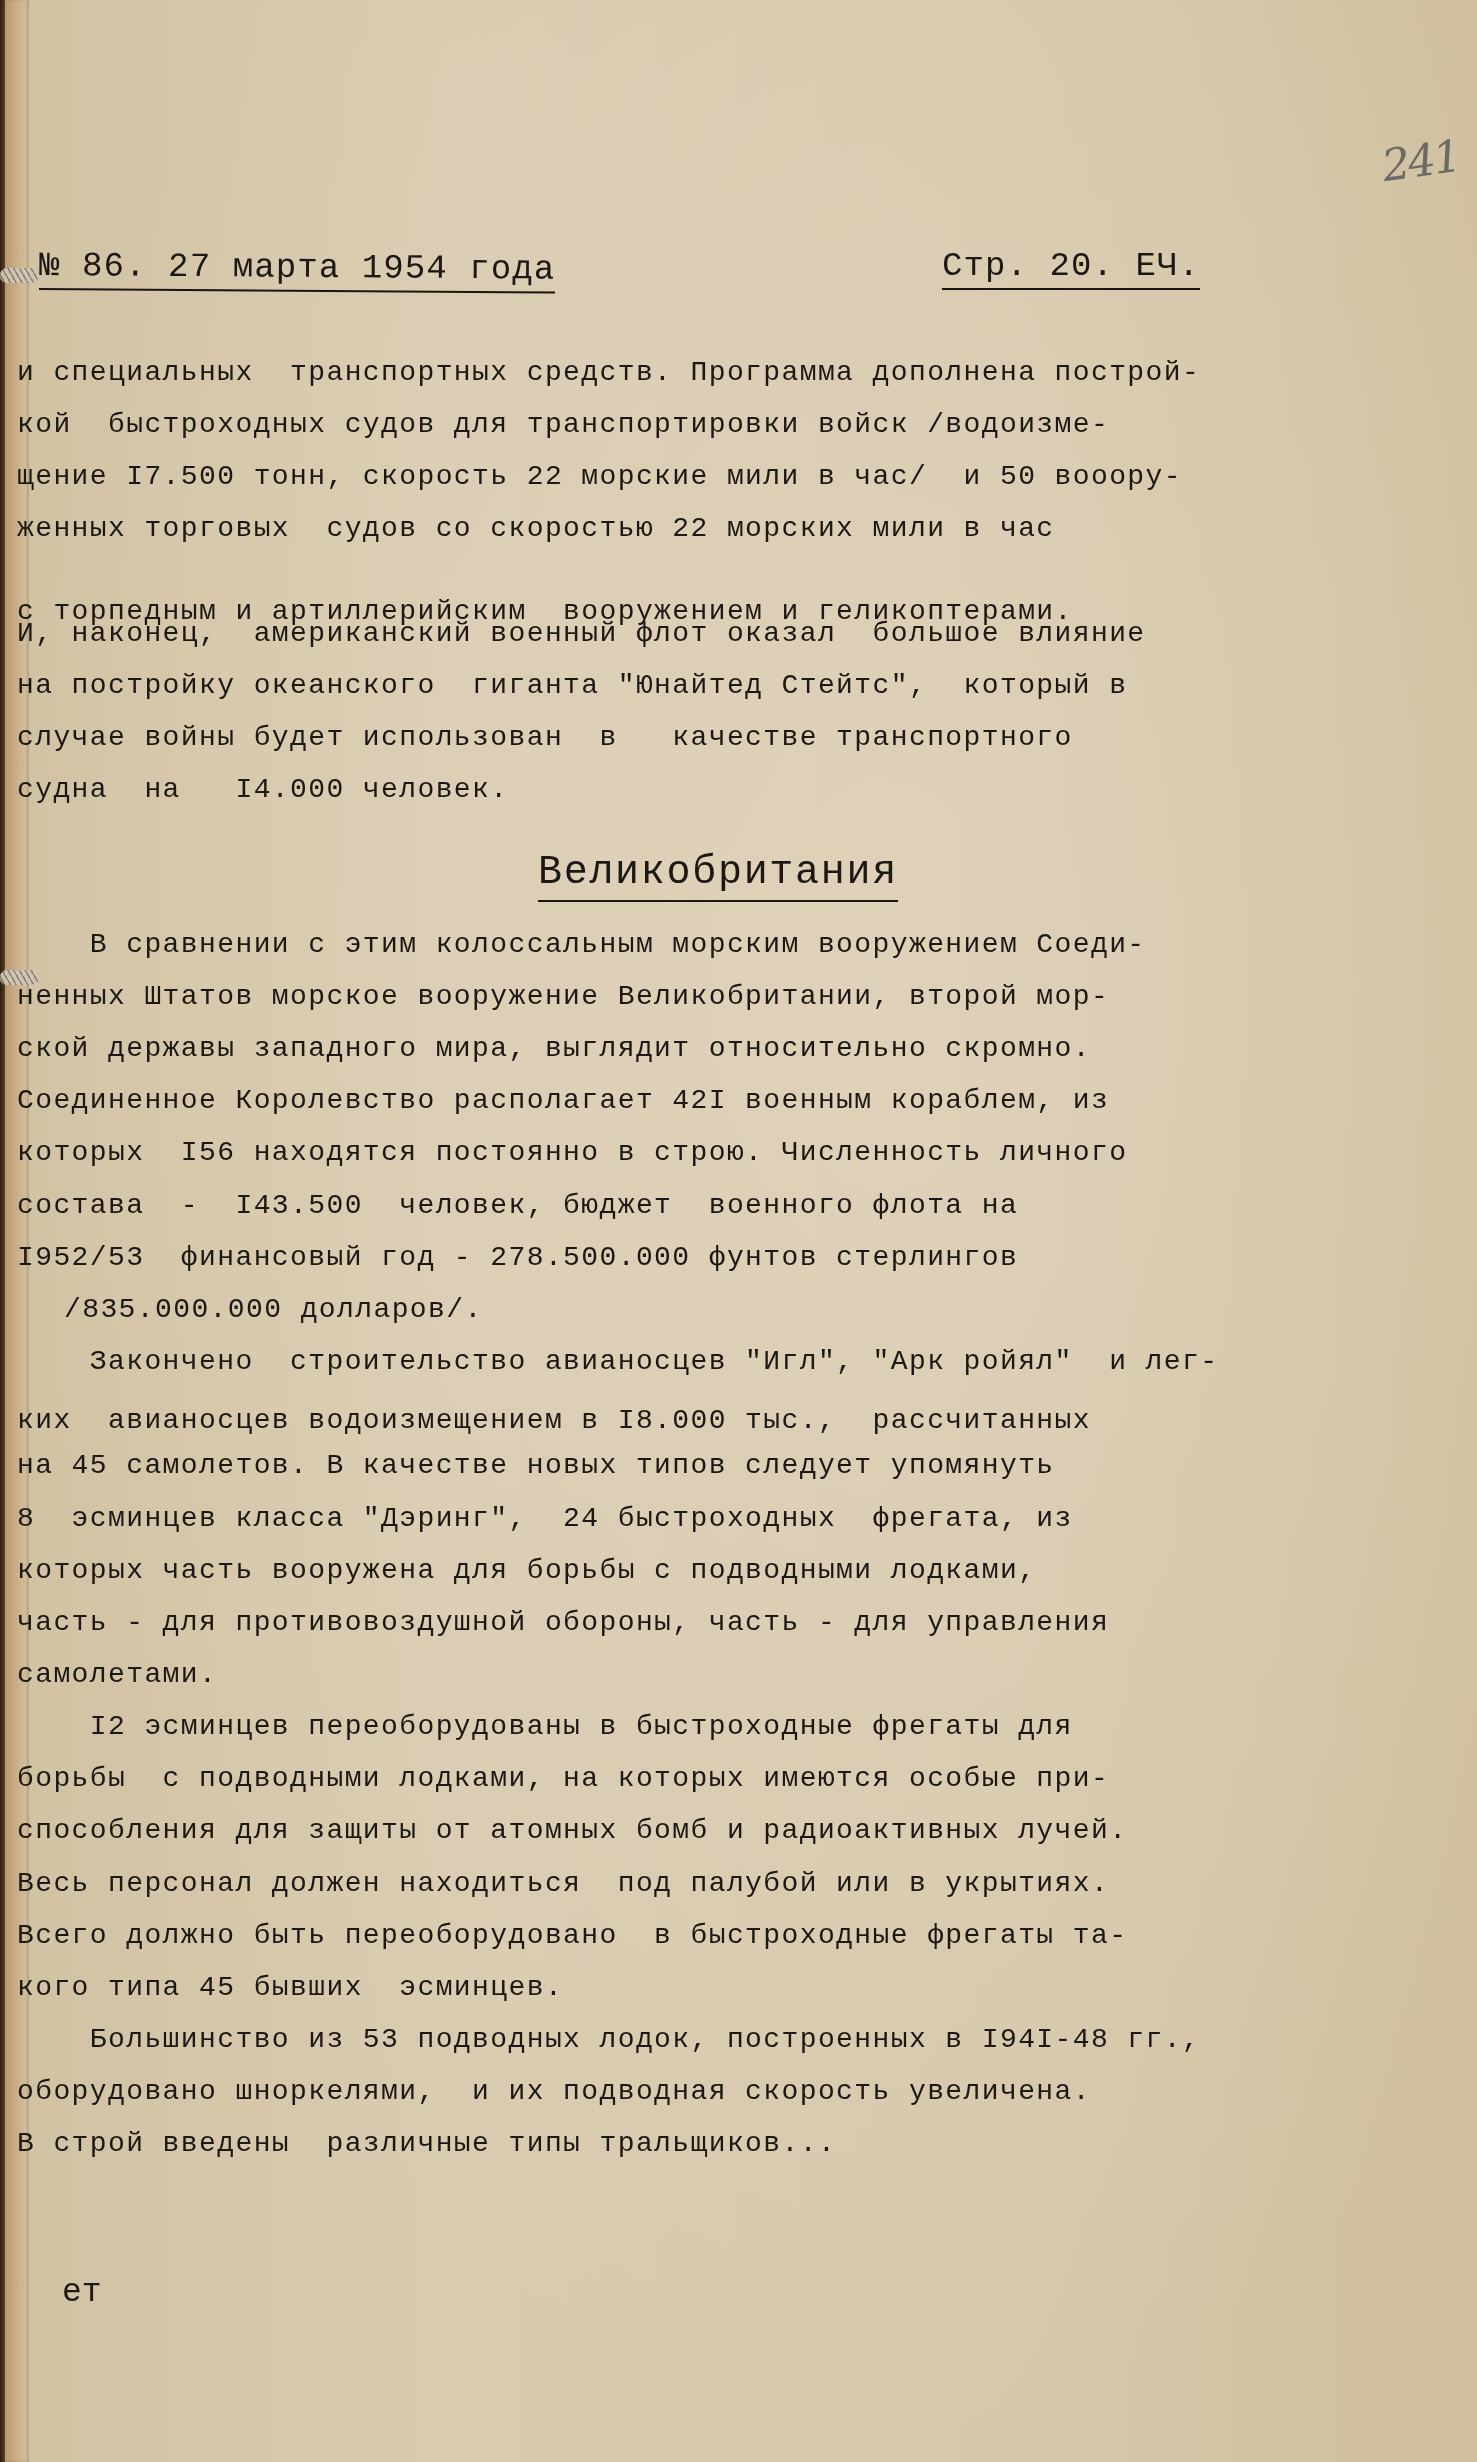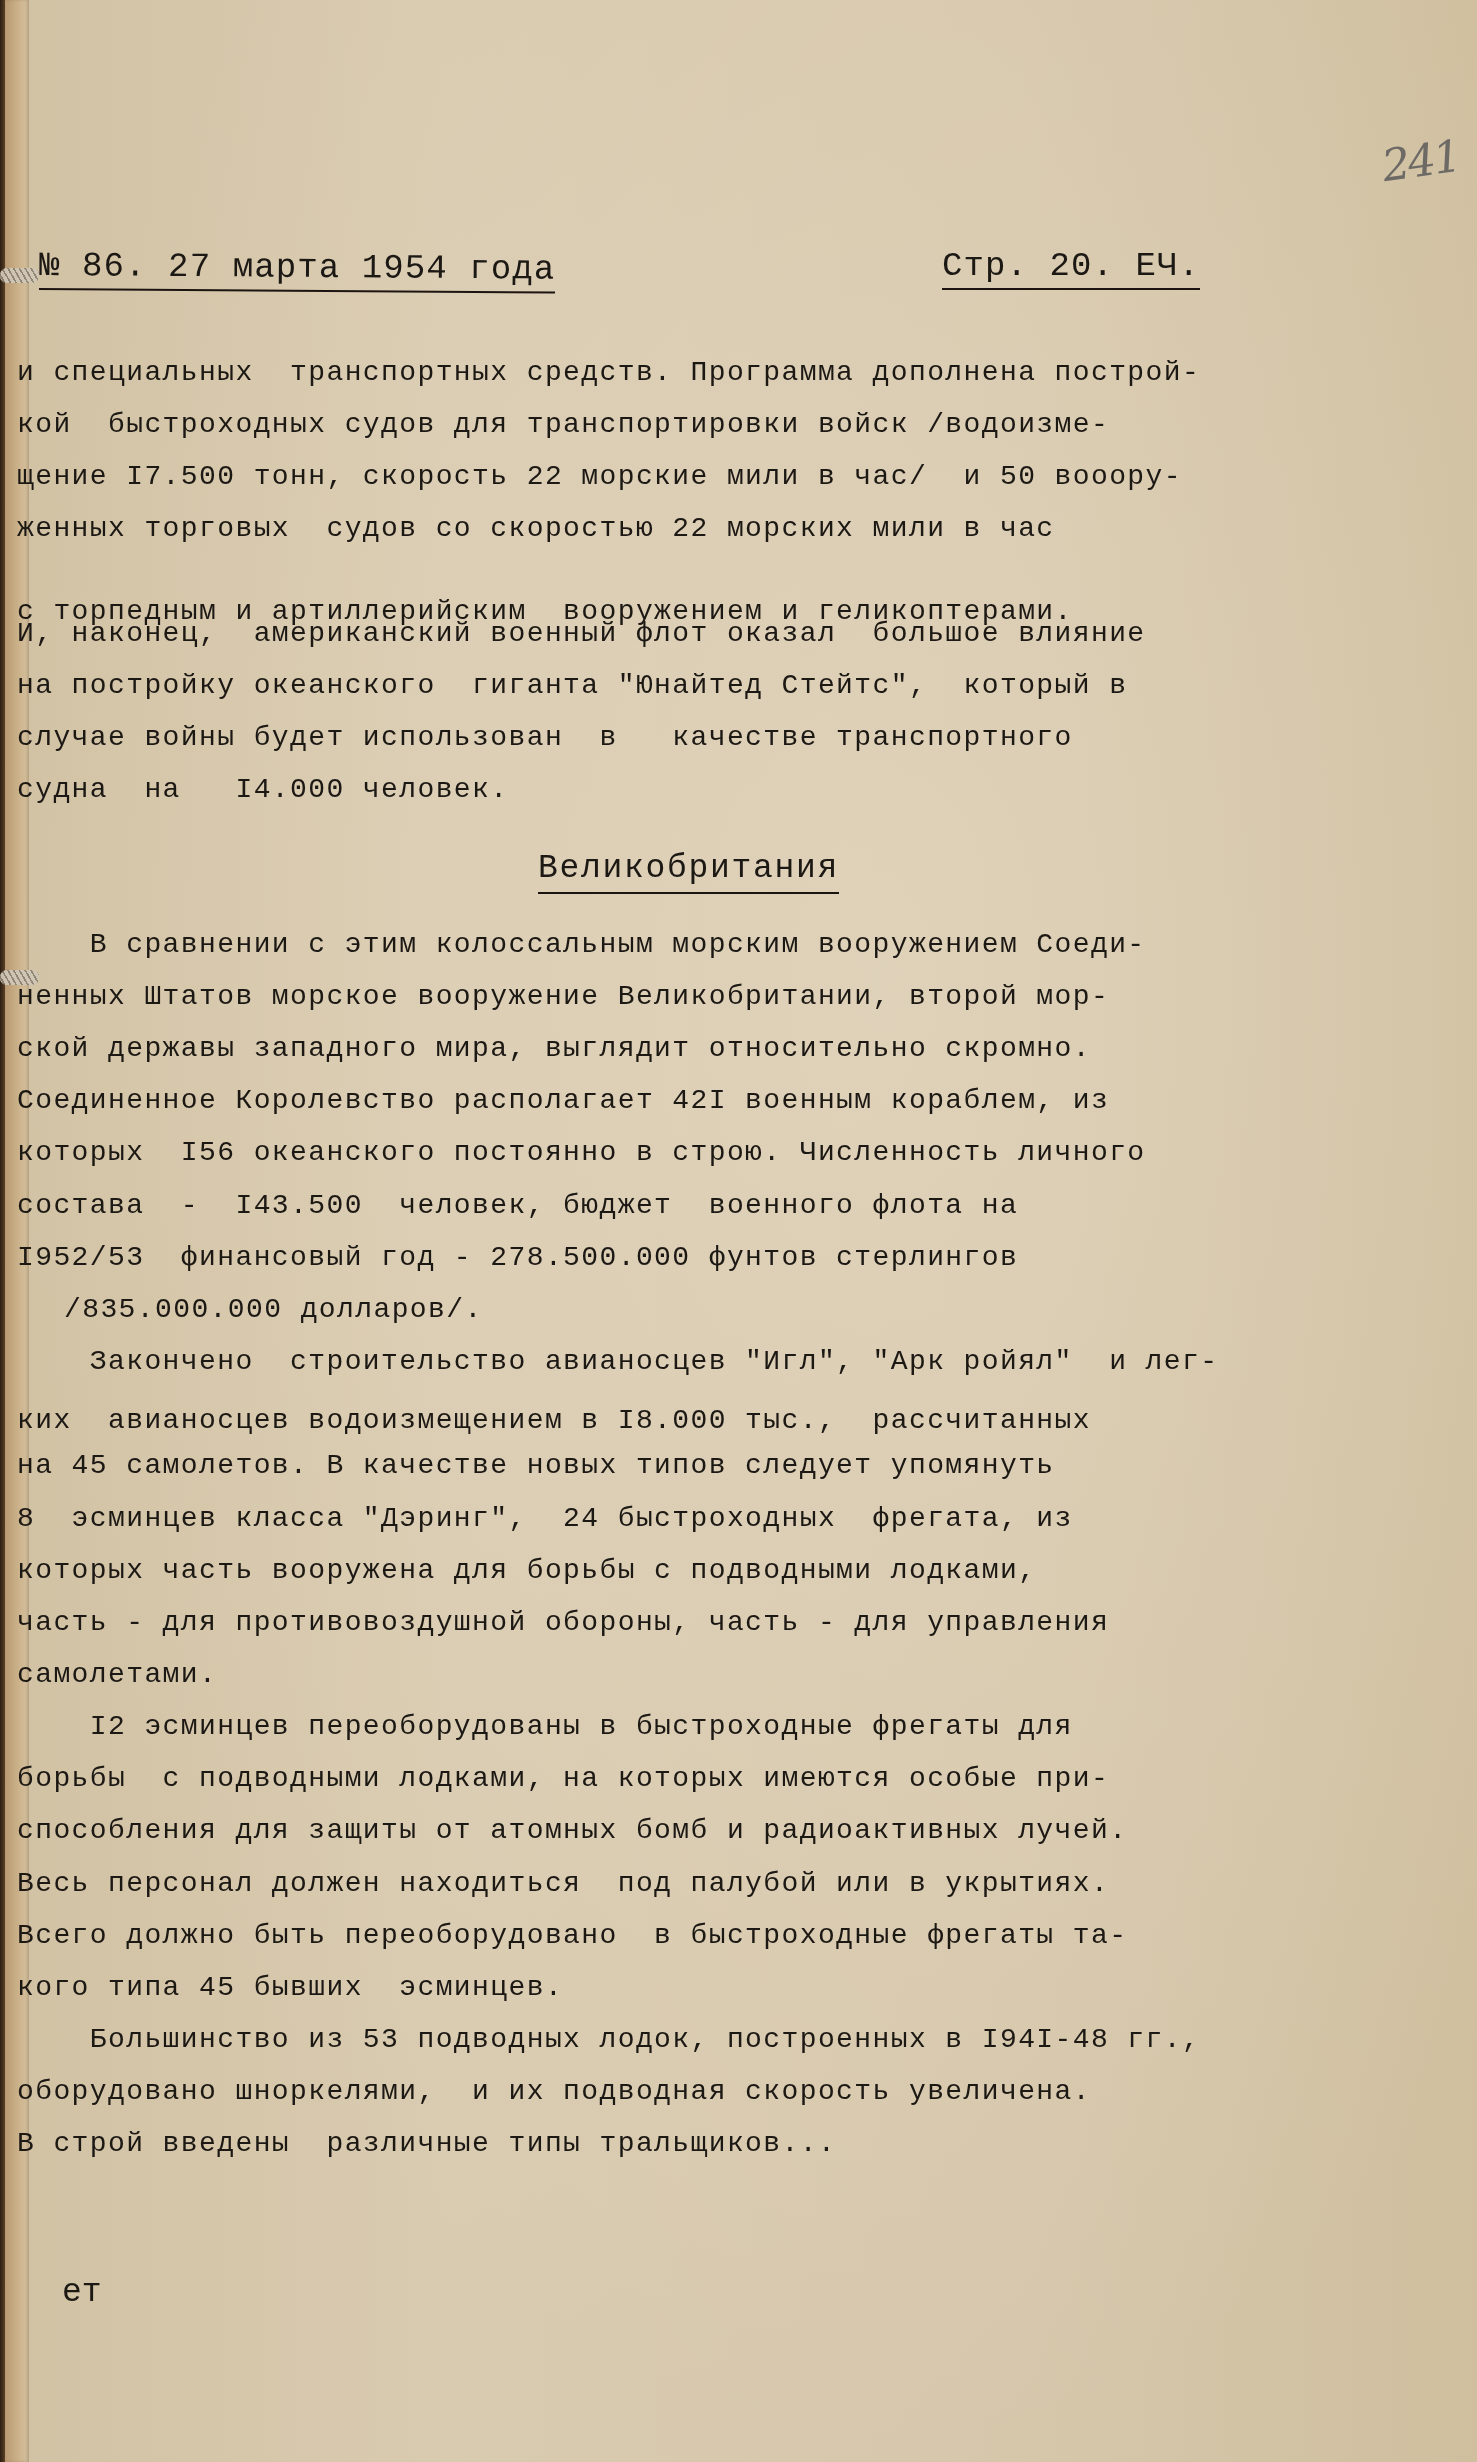--- a/index.html
+++ b/index.html
@@ -44,21 +44,21 @@
     padding-bottom:3.4px;
     transform-origin:left bottom;
   }
   .header.left { left:39px; transform:rotate(0.4deg); }
   .header.right { left:942px; }
   .line {
     position:absolute; left:17px; font-size:28px; white-space:pre;
     letter-spacing:1.4px; line-height:1;
   }
   .heading {
-    position:absolute; left:538px; top:850px; font-size:33px;
+    position:absolute; left:538px; top:850px; font-size:40px;
     letter-spacing:1.7px; white-space:pre;
     border-bottom:2.8px solid #1c1410; padding-bottom:4.5px;
   }
   .initials {
     position:absolute; left:62px; top:2274px; font-size:33px;
   }
 </style>
 </head>
 <body>
 
@@ -85,21 +85,21 @@
     <div class="line" style="top:776px;">судна  на   I4.000 человек.</div>
   </div>
 
   <div class="heading">Великобритания</div>
 
   <div id="section">
     <div class="line" style="top:931px;">    В сравнении с этим колоссальным морским вооружением Соеди-</div>
     <div class="line" style="top:983px;">ненных Штатов морское вооружение Великобритании, второй мор-</div>
     <div class="line" style="top:1035px;">ской державы западного мира, выглядит относительно скромно.</div>
     <div class="line" style="top:1087px;">Соединенное Королевство располагает 42I военным кораблем, из</div>
-    <div class="line" style="top:1139px;">которых  I56 океанского постоянно в строю. Численность личного</div>
+    <div class="line" style="top:1139px;">которых  I56 находятся постоянно в строю. Численность личного</div>
     <div class="line" style="top:1192px;">состава  -  I43.500  человек, бюджет  военного флота на</div>
     <div class="line" style="top:1244px;">I952/53  финансовый год - 278.500.000 фунтов стерлингов</div>
     <div class="line" style="top:1296px;margin-left:47px;">/835.000.000 долларов/.</div>
     <div class="line" style="top:1348px;">    Закончено  строительство авианосцев "Игл", "Арк ройял"  и лег-</div>
     <div class="line" style="top:1400px;margin-top:7px;">ких  авианосцев водоизмещением в I8.000 тыс.,  рассчитанных</div>
     <div class="line" style="top:1452px;">на 45 самолетов. В качестве новых типов следует упомянуть</div>
     <div class="line" style="top:1505px;">8  эсминцев класса "Дэринг",  24 быстроходных  фрегата, из</div>
     <div class="line" style="top:1557px;">которых часть вооружена для борьбы с подводными лодками,</div>
     <div class="line" style="top:1609px;text-align:center;">часть - для противовоздушной обороны, часть - для управления</div>
     <div class="line" style="top:1661px;">самолетами.</div>

